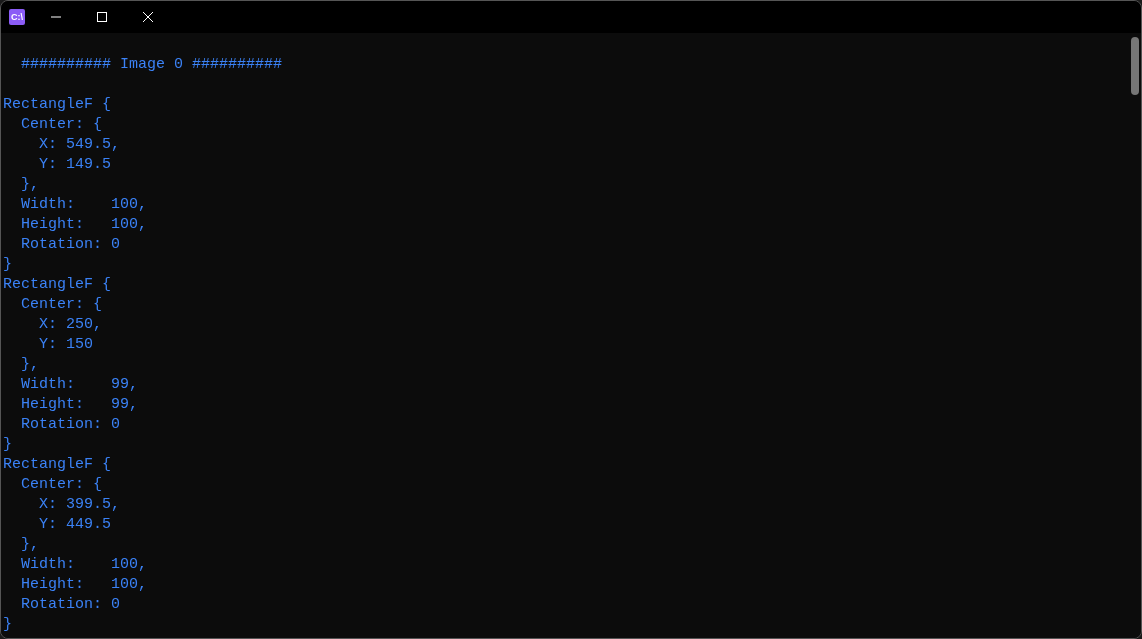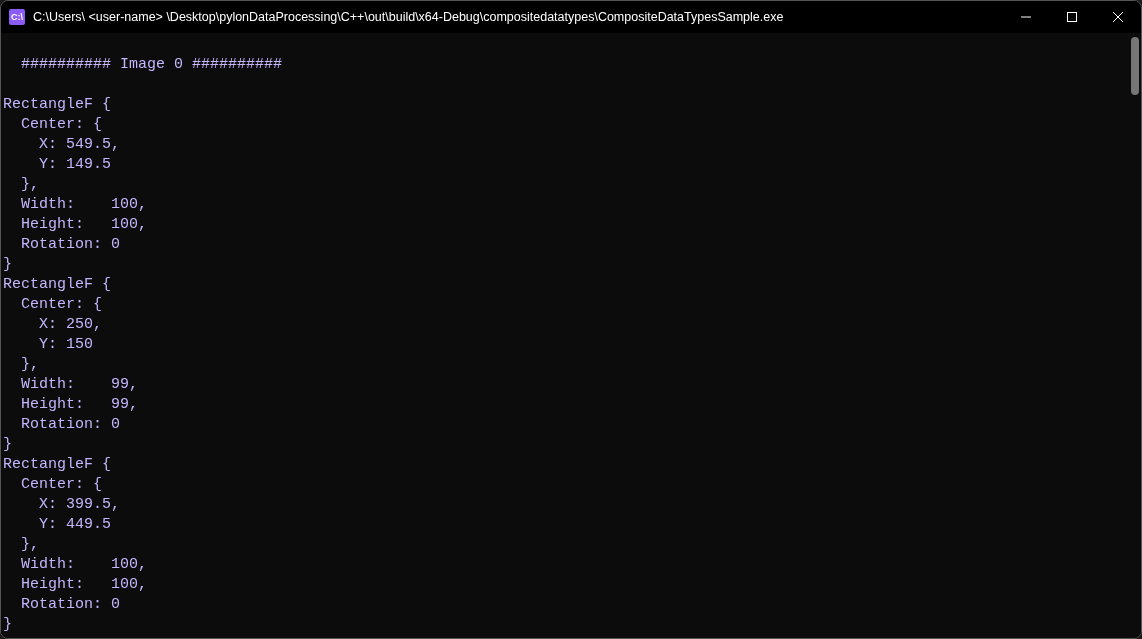--- a/index.html
+++ b/index.html
@@ -61,21 +61,21 @@
       width: 10px;
       height: 10px;
       stroke: #ffffff;
       stroke-width: 1;
       fill: none;
     }
     .terminal {
       width: 100%;
       height: calc(100% - 32px);
       background: #0c0c0c;
-      color: #c4b5fd;
+      color: #3b82f6;
       font-family: Consolas, "Courier New", monospace;
       font-size: 15px;
       line-height: 20px;
       padding: 2px 0 8px 2px;
       white-space: pre;
       overflow: hidden;
       position: relative;
     }
     .scrollbar {
       position: absolute;
@@ -85,21 +85,20 @@
       height: 58px;
       background: #767676;
       border-radius: 4px;
     }
   </style>
 </head>
 <body>
 
 <div class="titlebar">
   <div class="titlebar-icon">C:\</div>
-  <div class="titlebar-title">C:\Users\ &lt;user-name&gt; \Desktop\pylonDataProcessing\C++\out\build\x64-Debug\compositedatatypes\CompositeDataTypesSample.exe</div>
   <div class="titlebar-controls">
     <div class="titlebar-btn">
       <svg viewBox="0 0 10 10">
           <line x1="0" y1="5" x2="10" y2="5"></line>
         </svg>
     </div>
     <div class="titlebar-btn">
       <svg viewBox="0 0 10 10">
           <rect x="0.5" y="0.5" width="9" height="9"></rect>
         </svg>

